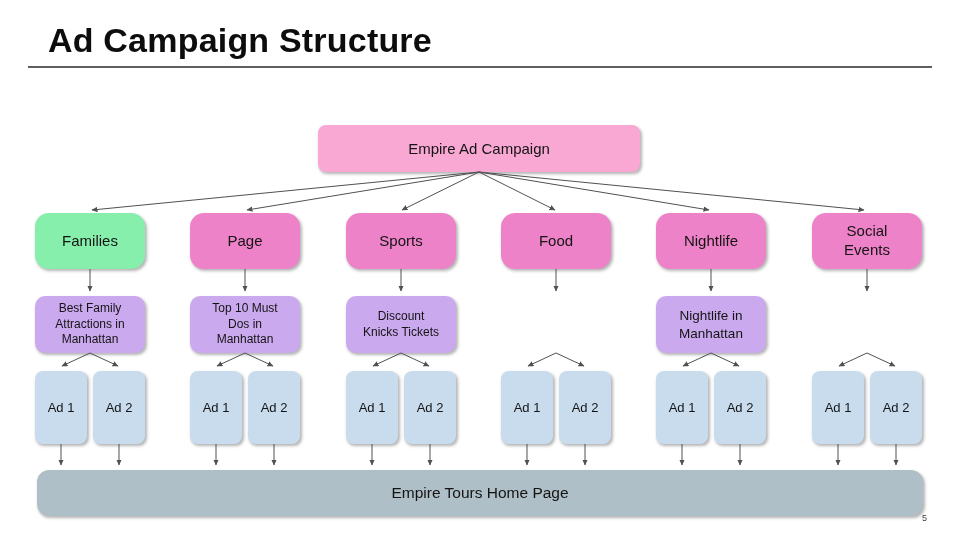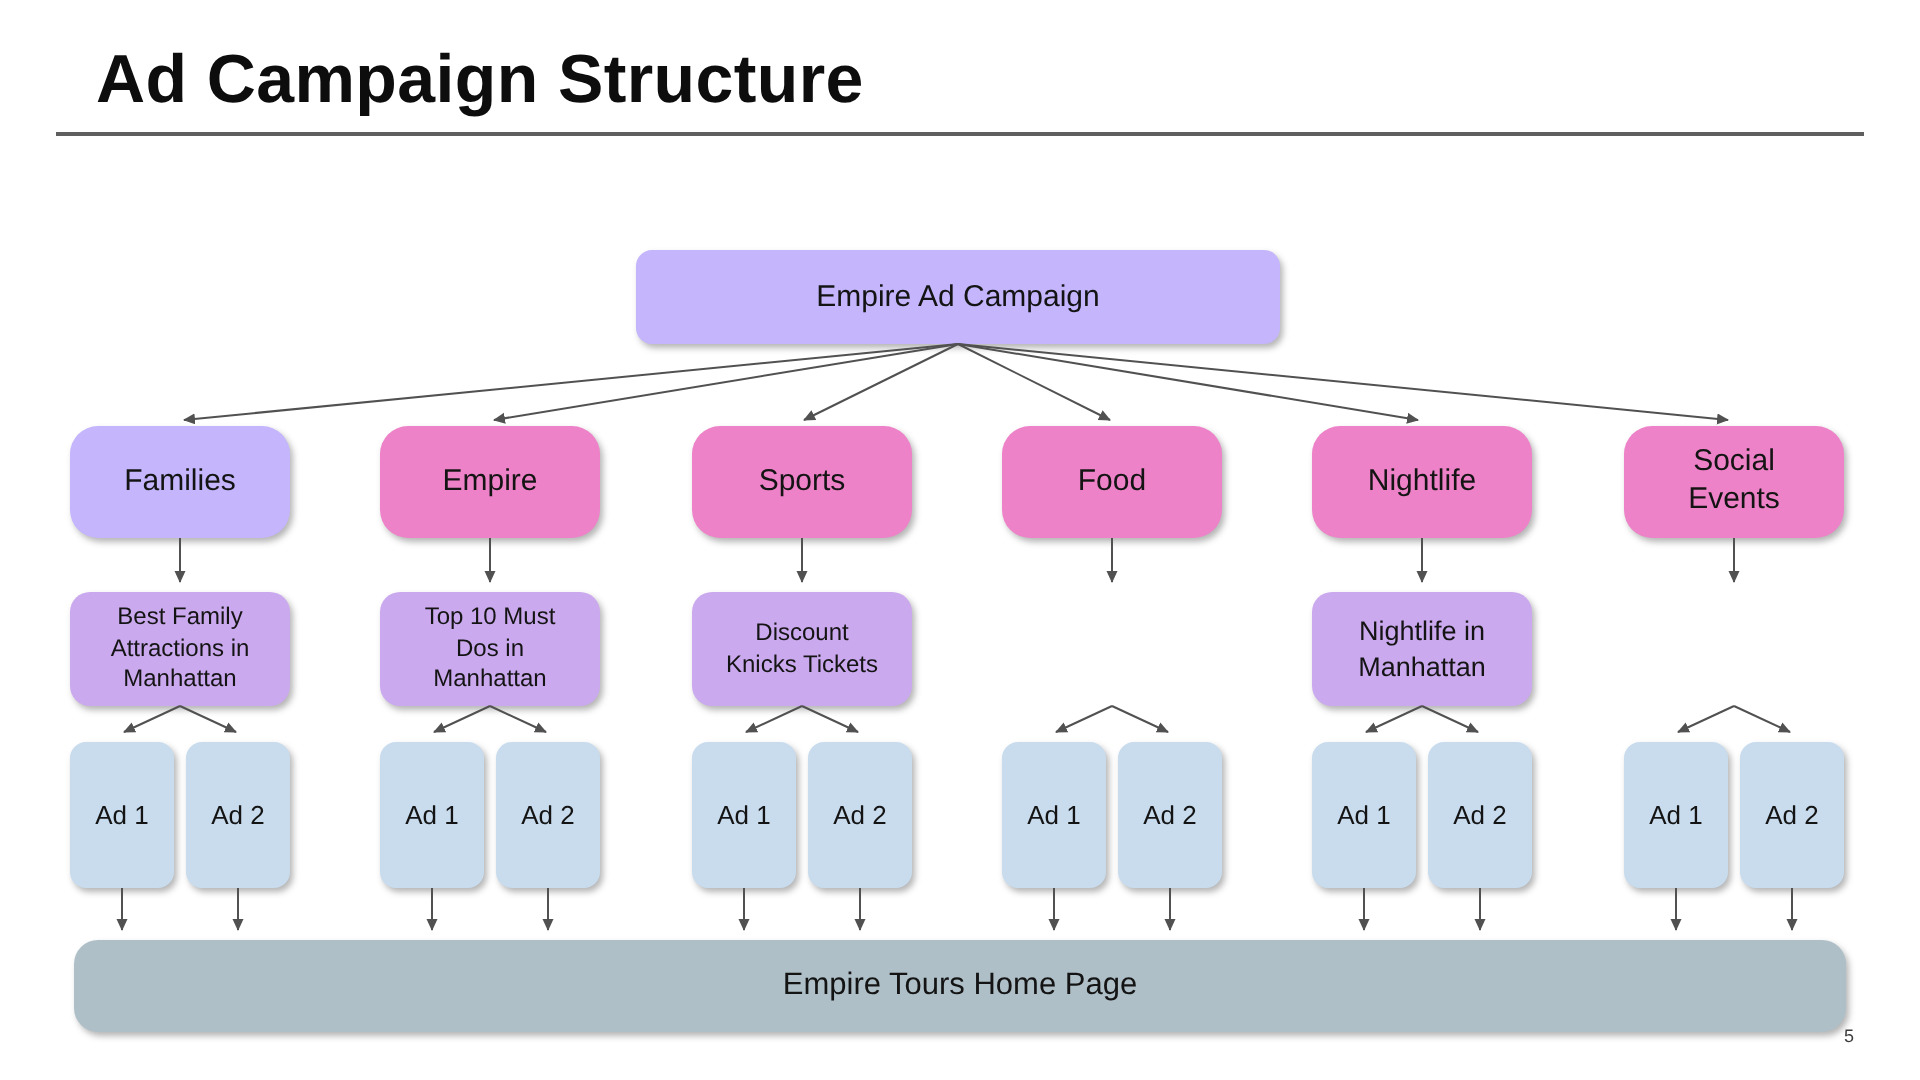--- a/index.html
+++ b/index.html
@@ -103,31 +103,31 @@
     <line x1="372" y1="444" x2="372" y2="465" marker-end="url(#ah)"></line>
     <line x1="430" y1="444" x2="430" y2="465" marker-end="url(#ah)"></line>
     <line x1="527" y1="444" x2="527" y2="465" marker-end="url(#ah)"></line>
     <line x1="585" y1="444" x2="585" y2="465" marker-end="url(#ah)"></line>
     <line x1="682" y1="444" x2="682" y2="465" marker-end="url(#ah)"></line>
     <line x1="740" y1="444" x2="740" y2="465" marker-end="url(#ah)"></line>
     <line x1="838" y1="444" x2="838" y2="465" marker-end="url(#ah)"></line>
     <line x1="896" y1="444" x2="896" y2="465" marker-end="url(#ah)"></line>
   </svg>
 
-  <div class="box campaign" style="background:#c4b5fd">Empire Ad Campaign</div>
+  <div class="box campaign" style="background:#f9a8d4">Empire Ad Campaign</div>
 
   <div class="col col-families" style="left:35px">
-    <div class="box cat" style="background:#c4b5fd">Families</div>
+    <div class="box cat" style="background:#86efac">Families</div>
     <div class="box group" style="background:#CBA9EE">Best Family Attractions in Manhattan</div>
     <div class="box ad ad1" style="background:#C8DCEE">Ad 1</div>
     <div class="box ad ad2" style="background:#C8DCEE">Ad 2</div>
   </div>
 
   <div class="col col-tours" style="left:190px">
-    <div class="box cat" style="background:#EE82C8">Empire</div>
+    <div class="box cat" style="background:#EE82C8">Page</div>
     <div class="box group" style="background:#CBA9EE">Top 10 Must Dos in Manhattan</div>
     <div class="box ad ad1" style="background:#C8DCEE">Ad 1</div>
     <div class="box ad ad2" style="background:#C8DCEE">Ad 2</div>
   </div>
 
   <div class="col col-sports" style="left:346px">
     <div class="box cat" style="background:#EE82C8">Sports</div>
     <div class="box group" style="background:#CBA9EE">Discount Knicks Tickets</div>
     <div class="box ad ad1" style="background:#C8DCEE">Ad 1</div>
     <div class="box ad ad2" style="background:#C8DCEE">Ad 2</div>

